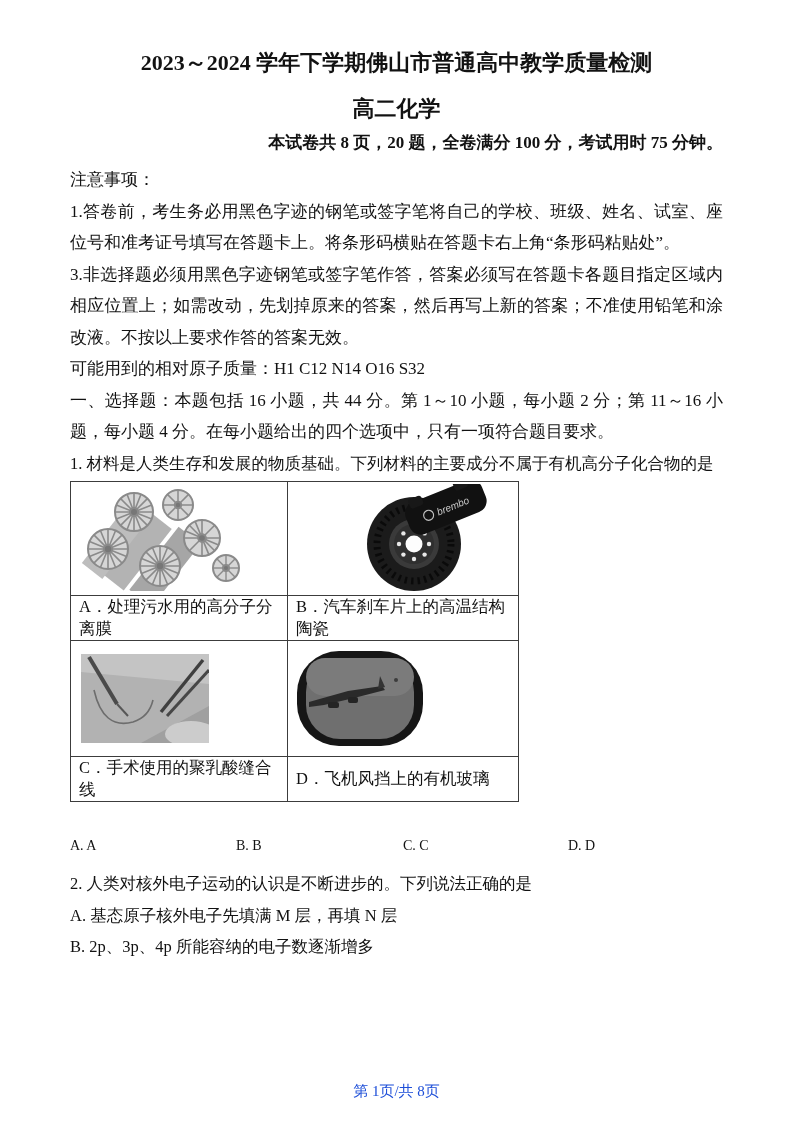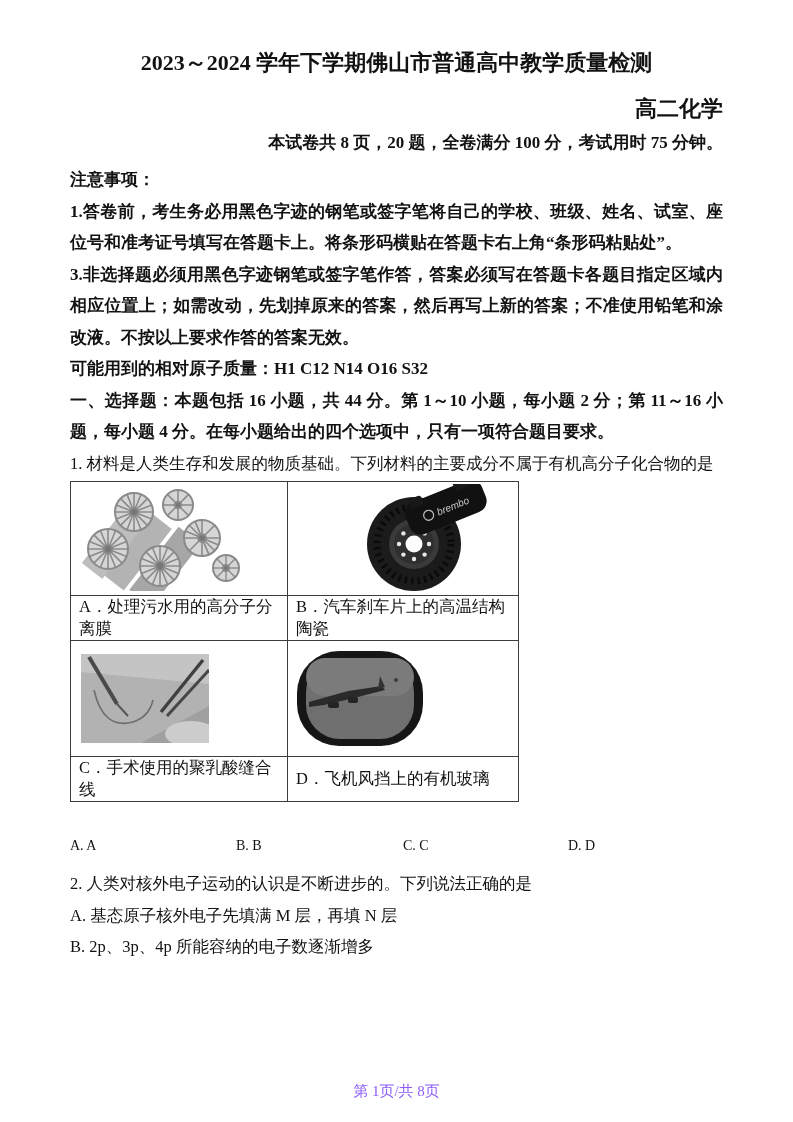--- a/index.html
+++ b/index.html
@@ -16,39 +16,39 @@
   p { margin:0; }
   .title {
     padding-top:48px;
     text-align:center;
     font-weight:bold;
     font-size:22px;
     line-height:30px;
   }
   .subtitle {
     margin-top:16px;
-    text-align:right;
+    text-align:center;
     font-weight:bold;
     font-size:22px;
     line-height:30px;
   }
   .exam-info {
     margin-top:6px;
     text-align:right;
     font-weight:bold;
     font-size:17px;
     line-height:26px;
   }
   .flow {
     font-size:17px;
     line-height:31.5px;
     text-align:justify;
     text-justify:inter-ideograph;
   }
-  .bold { font-weight:bold; }
+  .bold { font-weight:normal; }
   .notice-heading { margin-top:8px; }
   .q-text { font-size:16.5px; line-height:31.5px; }
   .q1-table {
     border-collapse:collapse;
     margin-top:2px;
   }
   .q1-table td {
     border:1.6px solid #3c3c3c;
     padding:0;
     vertical-align:middle;
@@ -73,21 +73,21 @@
   .options-row span { display:inline-block; }
   .opt-a { width:166px; }
   .opt-b { width:167px; }
   .opt-c { width:165px; }
   .q2-text { margin-top:12px; }
   .footer {
     position:absolute;
     left:0; right:0; bottom:21px;
     text-align:center;
     font-size:15px;
-    color:#8b5cf6;
+    color:#1d4ed8;
   }
 </style>
 </head>
 <body>
 
 <div class="page">
 
   <p class="title">2023～2024 学年下学期佛山市普通高中教学质量检测</p>
   <p class="subtitle">高二化学</p>
   <p class="exam-info">本试卷共 8 页，20 题，全卷满分 100 分，考试用时 75 分钟。</p>

